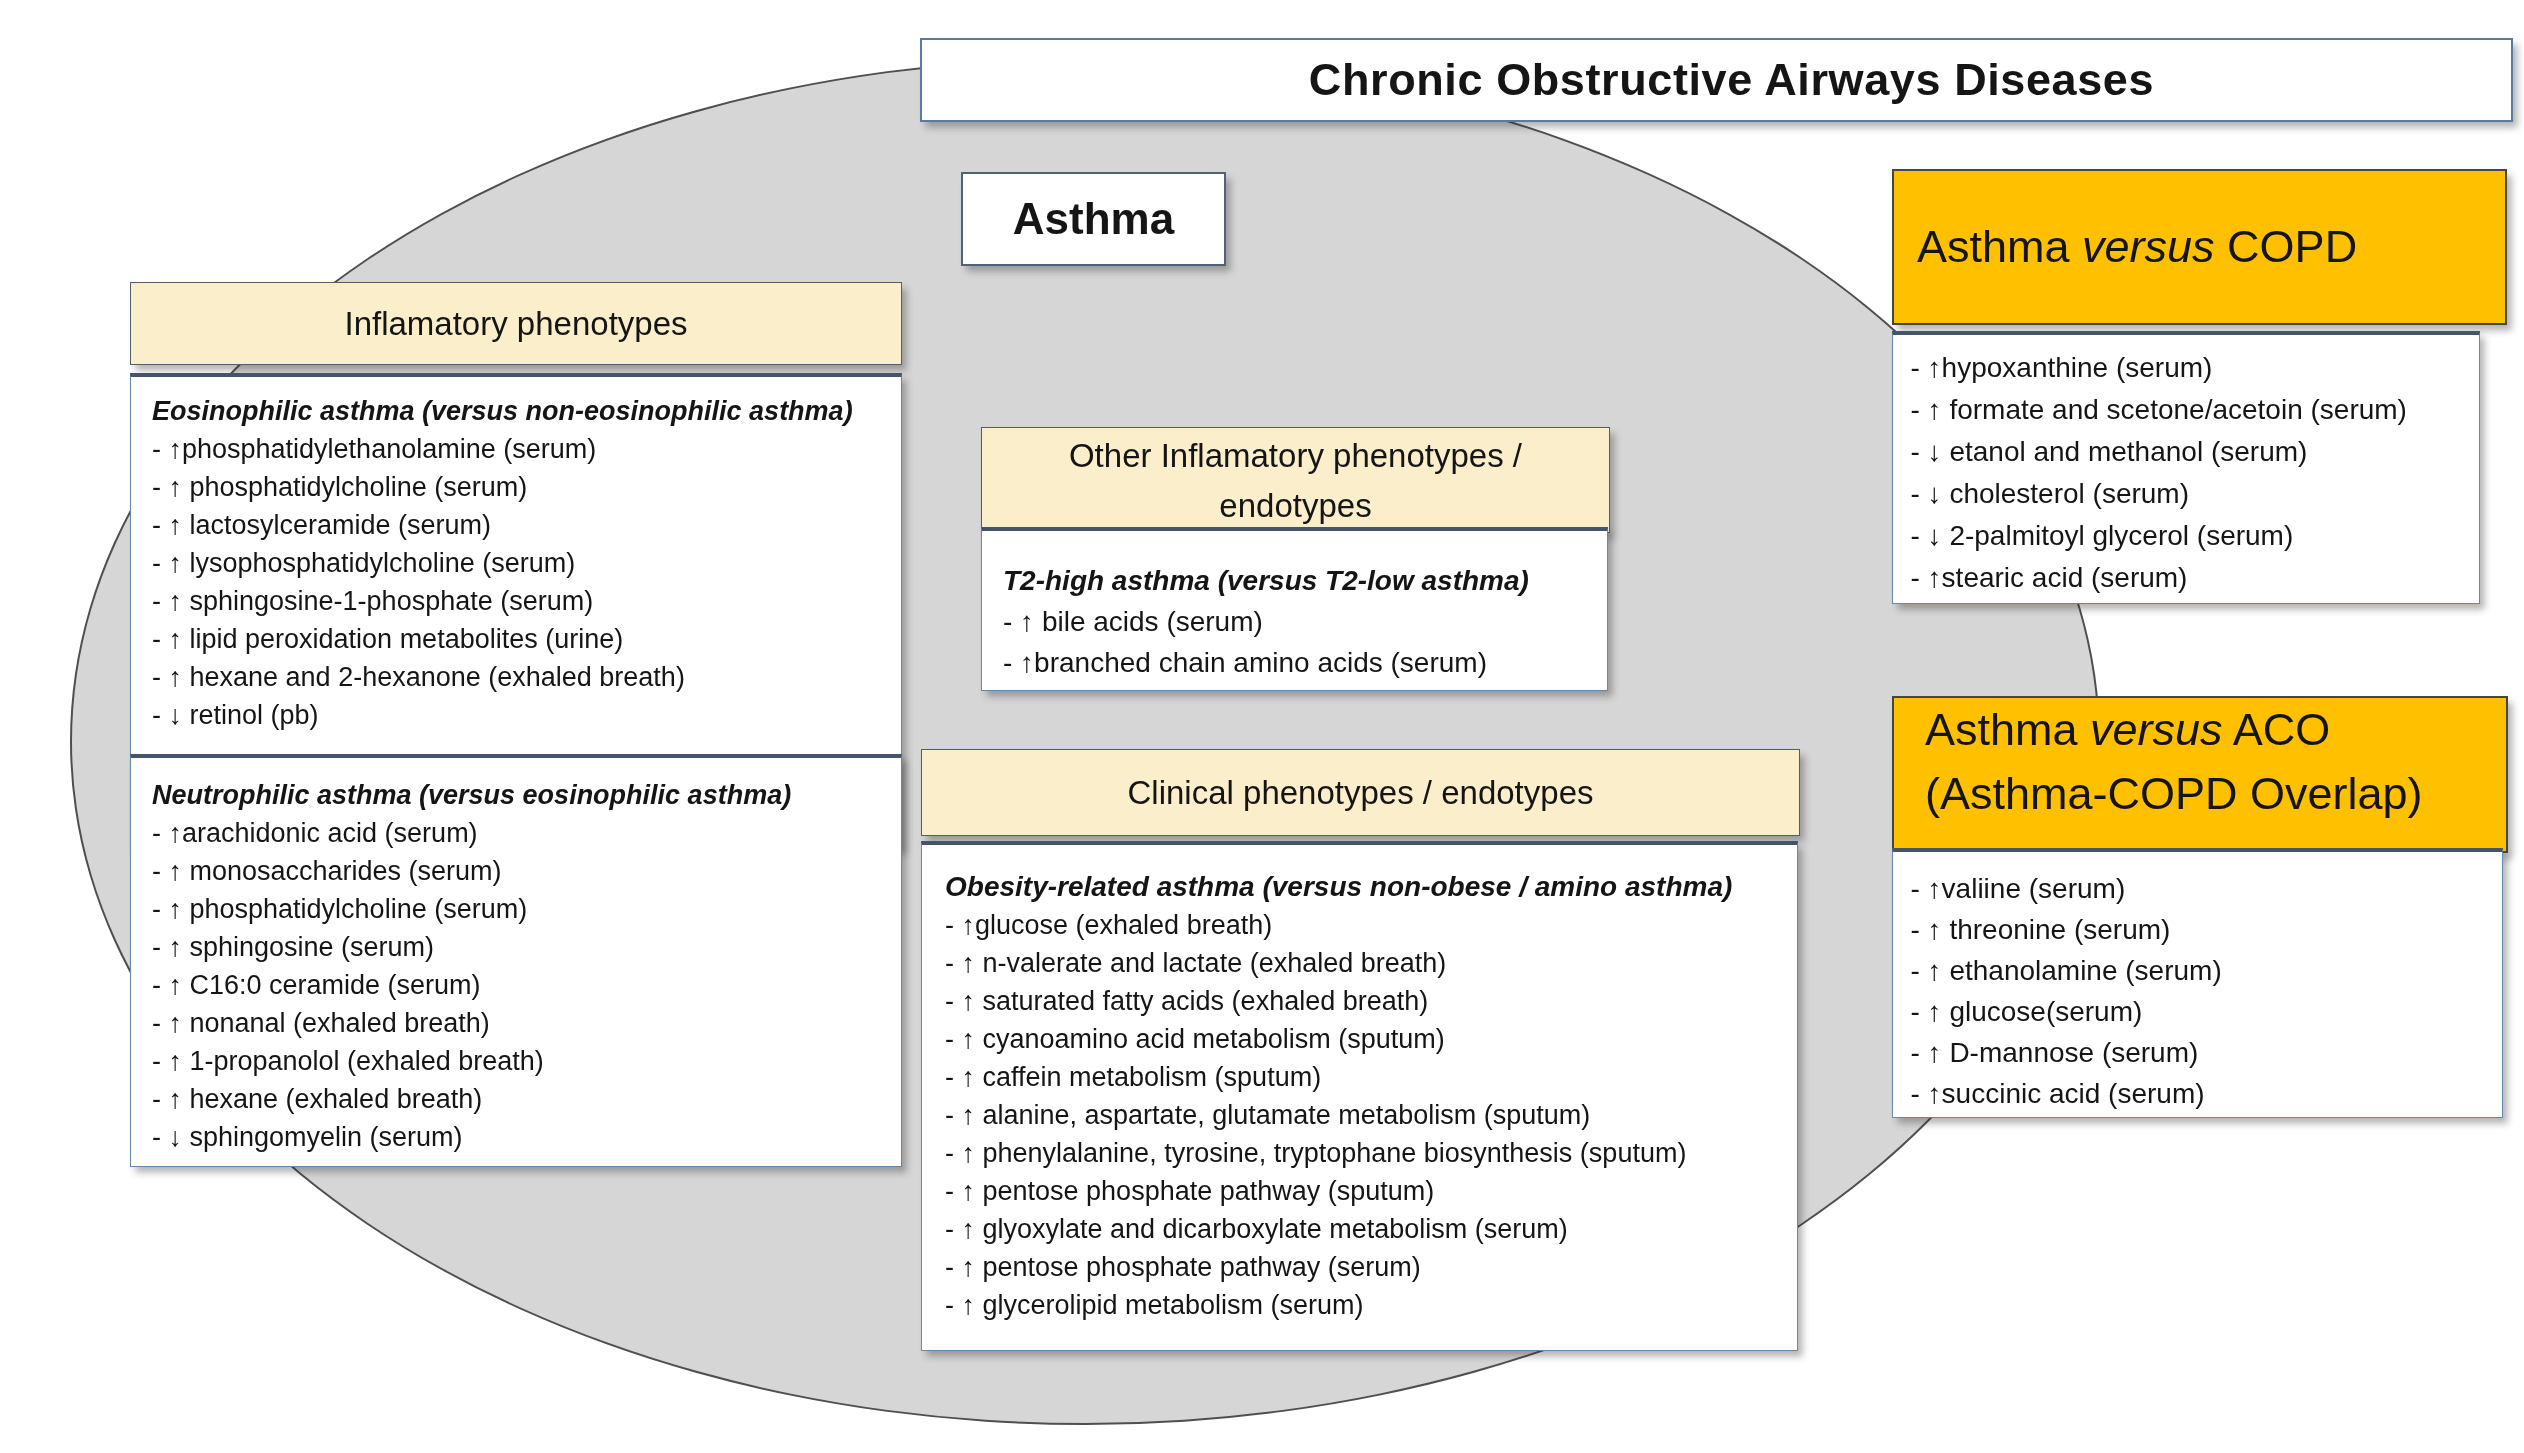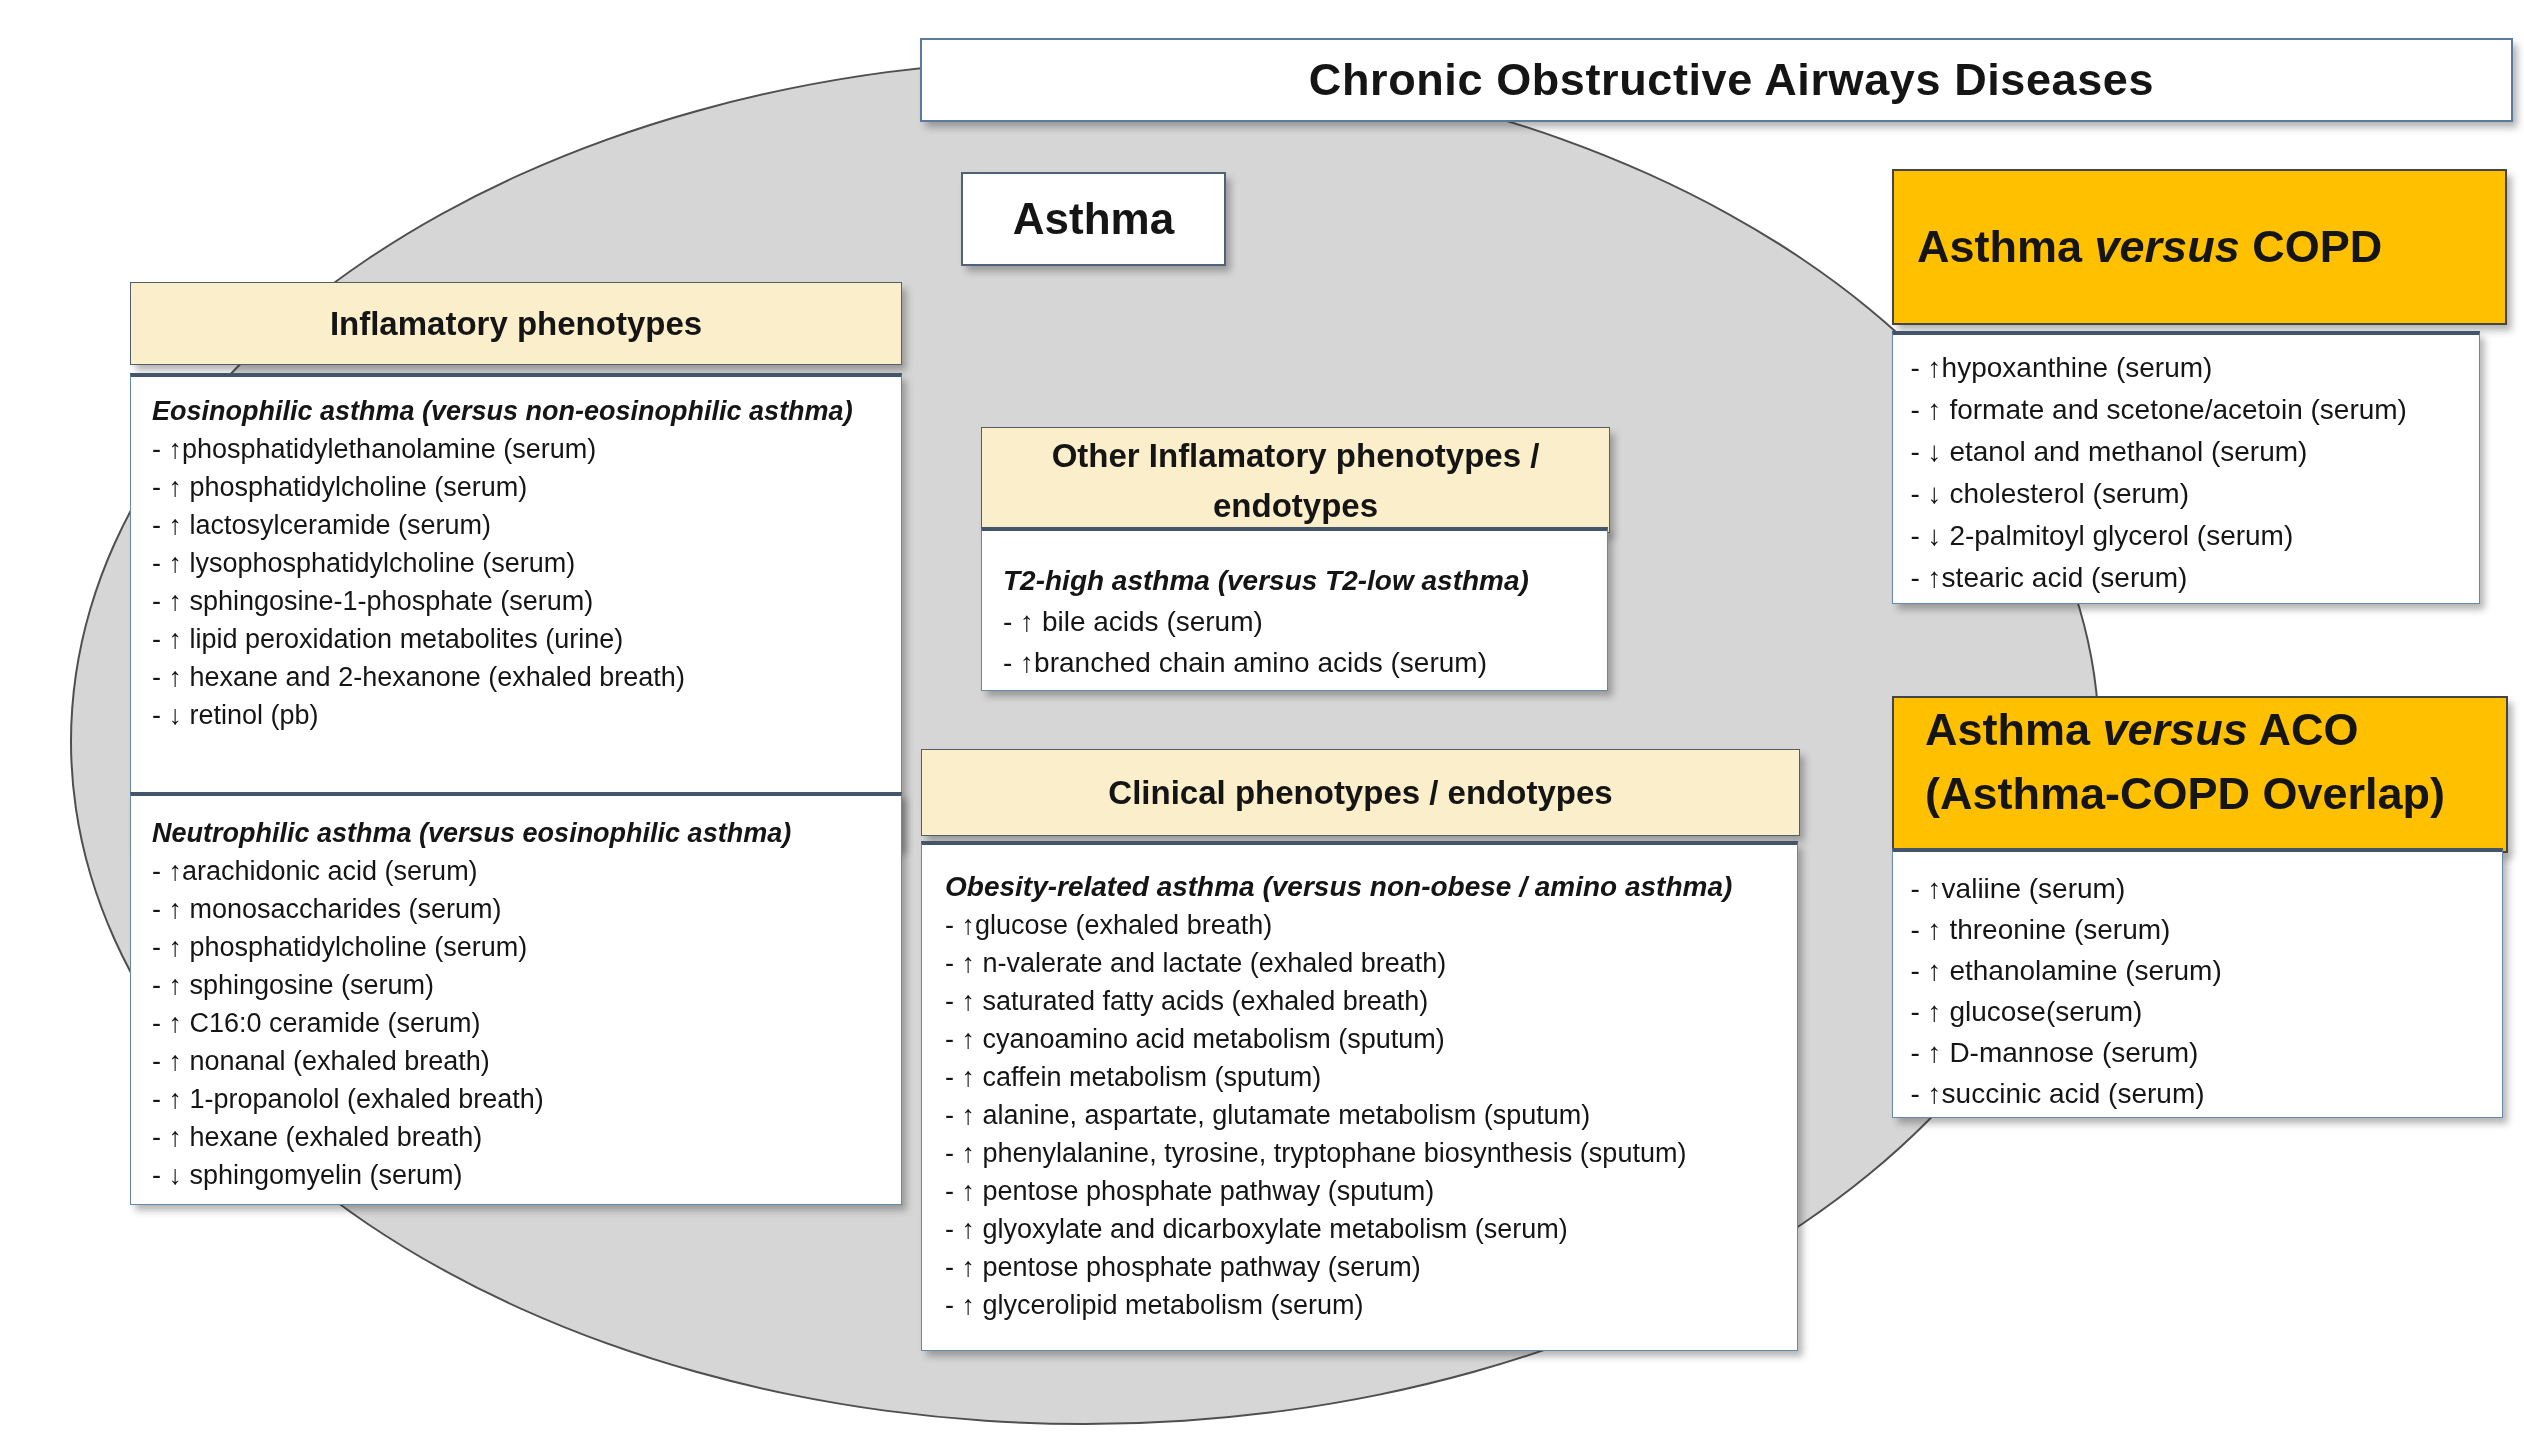--- a/index.html
+++ b/index.html
@@ -11,33 +11,33 @@
        box-shadow:5.2px 5.8px 7px rgba(40,40,40,0.35);}
   .title-box{left:920px;top:38px;width:1593px;height:84px;border:2.3px solid #5b7b9e;
              display:flex;align-items:center;justify-content:center;
              font-size:45px;font-weight:bold;letter-spacing:0.6px;padding-left:30px;}
   .asthma-box{left:961px;top:172px;width:265px;height:94px;border:2.9px solid #4e637a;
               display:flex;align-items:center;justify-content:center;
               font-size:44px;font-weight:bold;}
   .hdr{position:absolute;z-index:2;box-sizing:border-box;background:#fbeecb;
        border:1.7px solid #525e68;box-shadow:5.2px 5.8px 7px rgba(40,40,40,0.35);
        display:flex;align-items:center;justify-content:center;text-align:center;
-       font-weight:bold;font-size:33px;}
+       font-weight:normal;font-size:33px;}
   .hdr.orange{background:#ffc000;border:2.3px solid #454545;justify-content:flex-start;
               text-align:left;font-size:45px;}
   .bodybox{position:absolute;z-index:2;box-sizing:border-box;background:#ffffff;
            border:1.7px solid #6688aa;border-top:4.7px solid #44546a;
            box-shadow:5.2px 5.8px 7px rgba(40,40,40,0.35);}
   .subtitle{font-weight:bold;font-style:italic;white-space:nowrap;}
   .li{white-space:nowrap;}
   
   .infl-hdr{left:130px;top:282px;width:772px;height:83px;}
   .eos-body{left:130px;top:373px;width:772px;height:476px;padding:15px 21px;}
   .eos-body .subtitle,.eos-body .li{font-size:27px;line-height:38px;}
-  .neu-body{left:130px;top:792px;width:772px;height:413px;padding:17.5px 21px;}
+  .neu-body{left:130px;top:754px;width:772px;height:413px;padding:17.5px 21px;}
   .neu-body .subtitle,.neu-body .li{font-size:27px;line-height:38px;}
   .oth-hdr{left:981px;top:415px;width:629px;height:106px;flex-direction:column;
            line-height:50px;padding-top:2.3px;margin-top:12px;}
   .oth-body{left:981px;top:527px;width:627px;height:164px;padding:29px 21px 0 21px;}
   .oth-body .subtitle,.oth-body .li{font-size:28px;line-height:41px;}
   .cli-hdr{left:921px;top:749px;width:879px;height:87px;}
   .cli-body{left:921px;top:841px;width:877px;height:510px;padding:23px 23px 0 23px;}
   .cli-body .subtitle{font-size:28px;line-height:38px;}
   .cli-body .li{font-size:27px;line-height:38px;}
   .copd-hdr{left:1892px;top:169px;width:615px;height:156px;padding-left:23px;}

